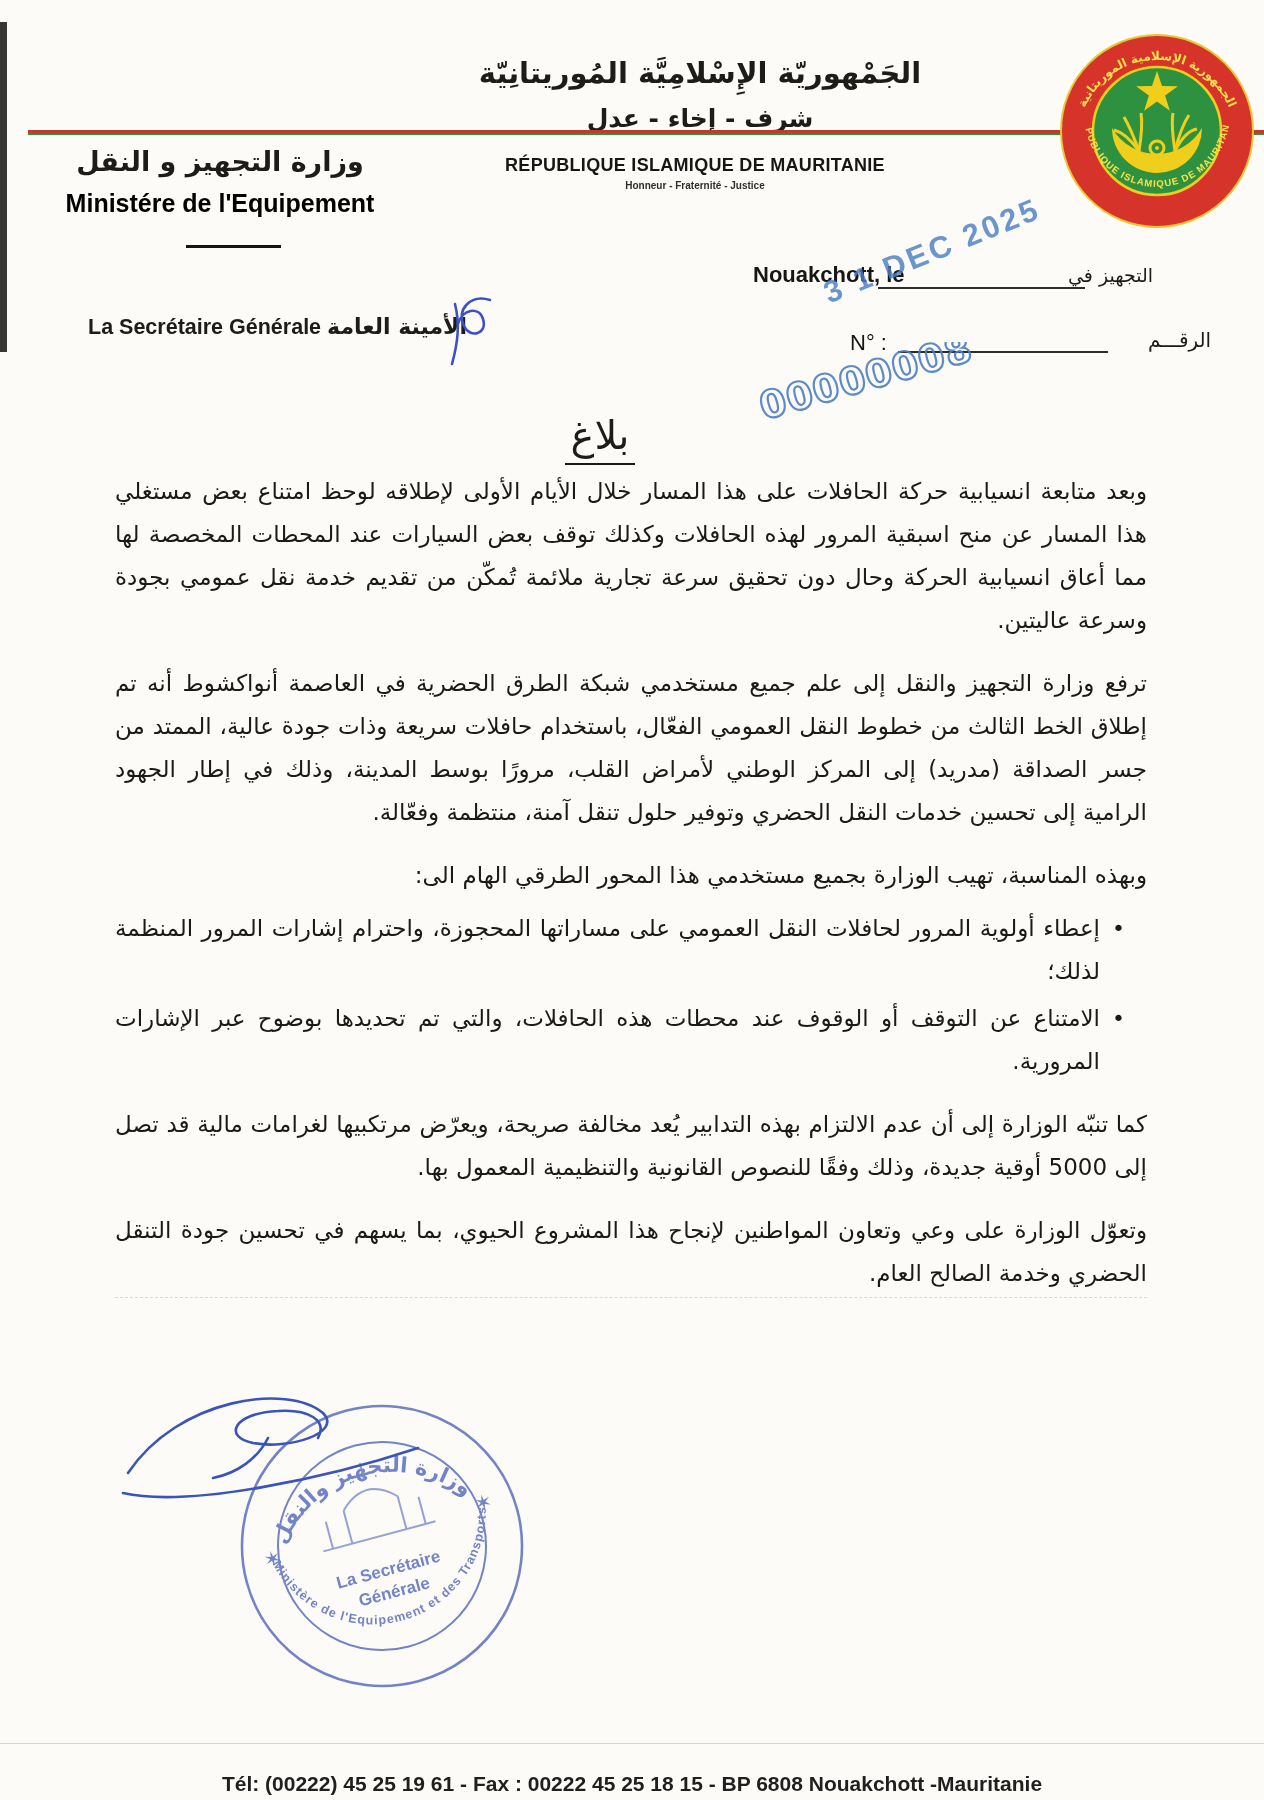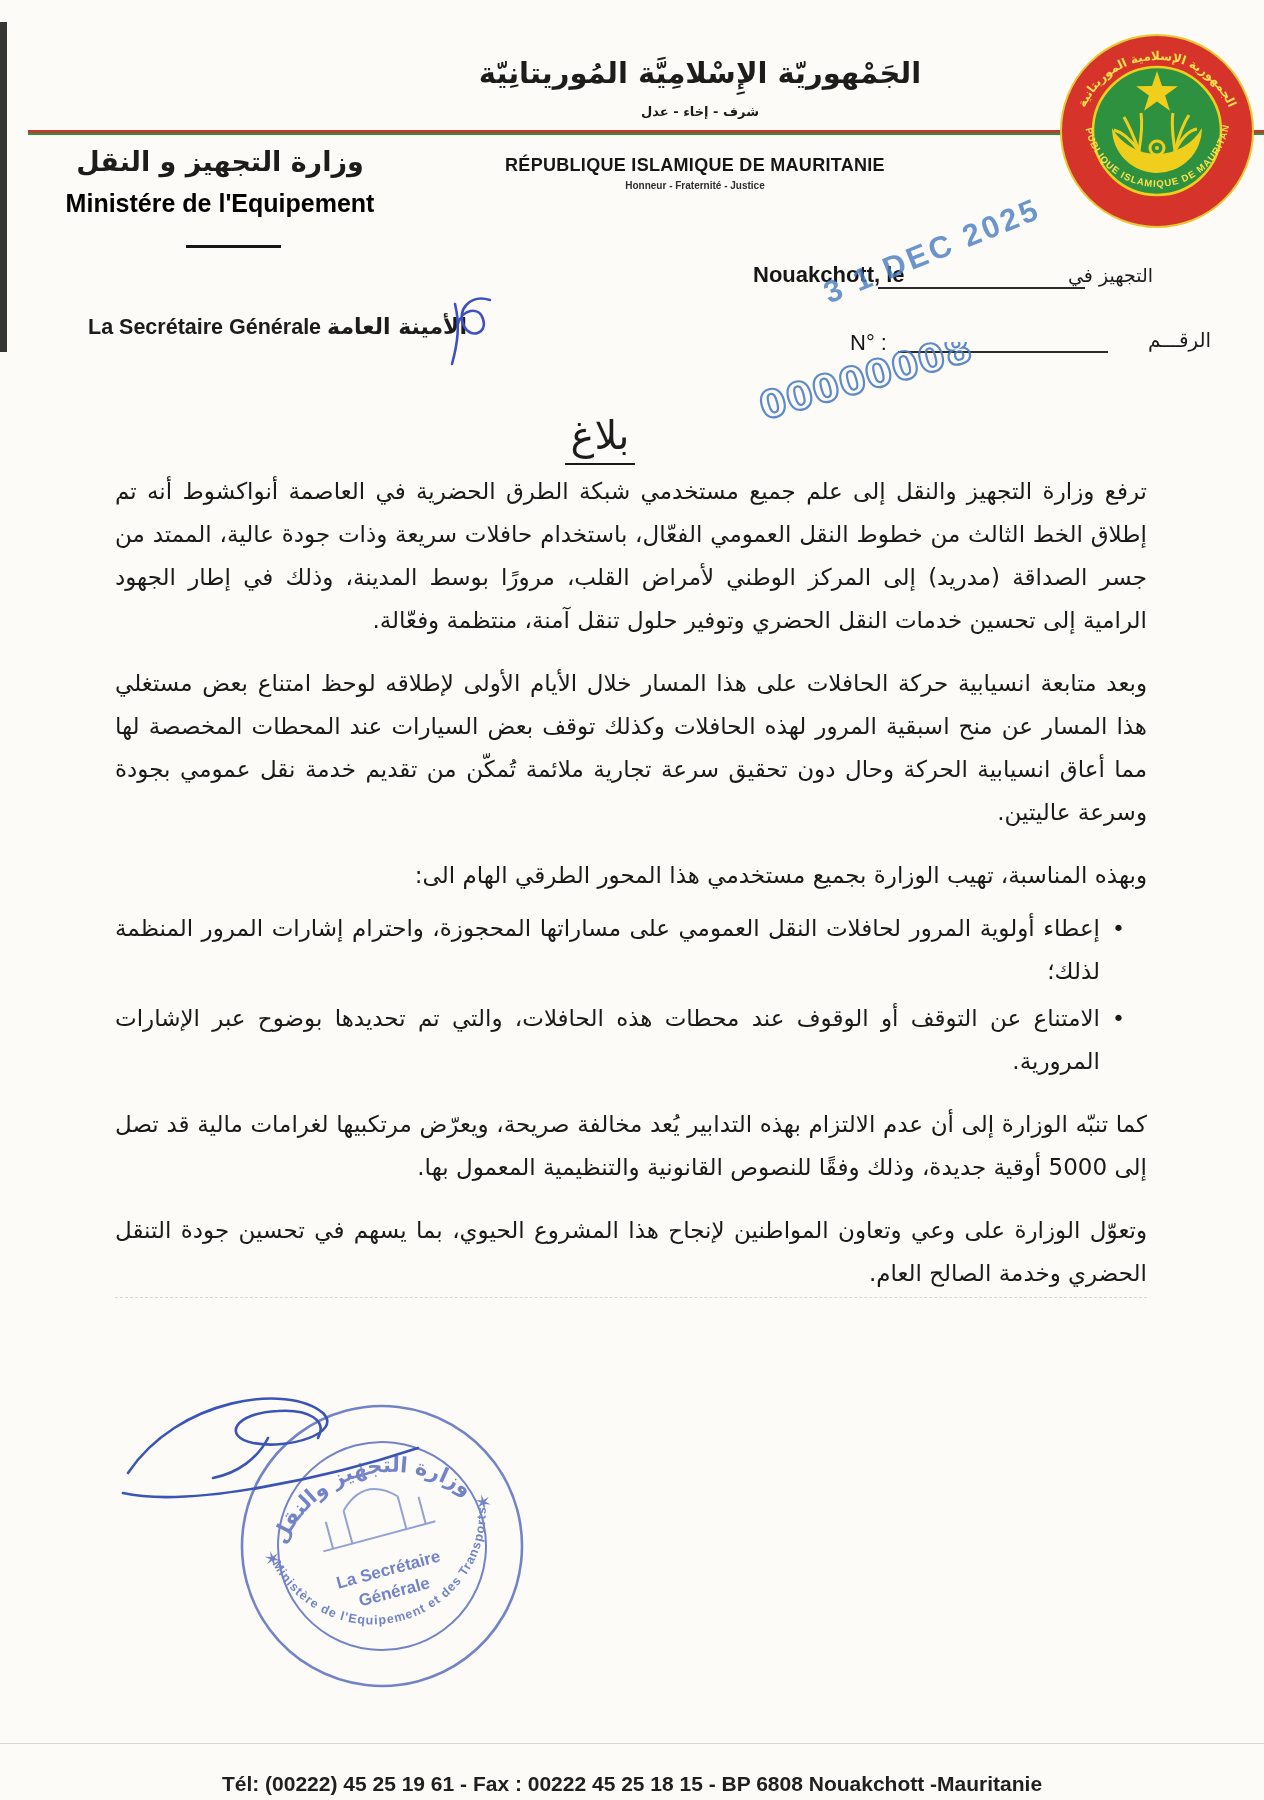--- a/index.html
+++ b/index.html
@@ -16,21 +16,21 @@
   }
   .ar{font-family:"DejaVu Sans", sans-serif;}
   .abs{position:absolute;}
   .center{text-align:center;margin-top:16px;}
 
   
   .scan-edge{left:0;top:22px;width:7px;height:330px;background:#1a1a1a;opacity:.88;}
 
   
   .rep-ar{top:40px;left:430px;width:540px;font-size:29px;font-weight:bold;direction:rtl;}
-  .motto-ar{top:88px;left:430px;width:540px;font-size:13px;font-weight:bold;direction:rtl;}
+  .motto-ar{top:88px;left:430px;width:540px;font-size:25px;font-weight:bold;direction:rtl;}
   .flag-line{top:130px;left:28px;width:1236px;z-index:1;}
   .flag-line .red{height:2.5px;background:#c23a2c;}
   .flag-line .green{height:2.5px;background:#2f9140;}
   .rep-fr{top:139px;left:400px;width:590px;font-size:18px;font-weight:bold;letter-spacing:.3px;color:#161616;}
   .motto-fr{top:164px;left:400px;width:590px;font-size:10px;font-weight:bold;color:#2d2d2d;}
 
   .ministry-ar{top:130px;left:50px;width:340px;font-size:27px;font-weight:bold;direction:rtl;}
   .ministry-fr{top:170px;left:30px;width:380px;font-size:25px;font-weight:bold;line-height:34px;color:#000000;}
   .ministry-underline{top:245px;left:186px;width:95px;height:3px;background:#151515;}
 
@@ -164,22 +164,22 @@
   <div class="abs num-ar ar">الرقـــم</div>
   <svg class="abs number-stamp" width="250" height="110" viewBox="0 0 250 110">
     <text x="12" y="78" transform="rotate(-16 12 78)" font-family="DejaVu Sans, sans-serif" font-size="38" font-weight="bold" letter-spacing="1" fill="none" stroke="#4d7fc4" stroke-width="2.2">00000008</text>
   </svg>
 
   <div class="abs title center ar">
     <span>بلاغ</span>
   </div>
 
   <div class="abs body-text ar" dir="rtl" lang="ar">
+    <p>وبعد متابعة انسيابية حركة الحافلات على هذا المسار خلال الأيام الأولى لإطلاقه لوحظ امتناع بعض مستغلي هذا المسار عن منح اسبقية المرور لهذه الحافلات وكذلك توقف بعض السيارات عند المحطات المخصصة لها مما أعاق انسيابية الحركة وحال دون تحقيق سرعة تجارية ملائمة تُمكّن من تقديم خدمة نقل عمومي بجودة وسرعة عاليتين.</p>
     <p>ترفع وزارة التجهيز والنقل إلى علم جميع مستخدمي شبكة الطرق الحضرية في العاصمة أنواكشوط أنه تم إطلاق الخط الثالث من خطوط النقل العمومي الفعّال، باستخدام حافلات سريعة وذات جودة عالية، الممتد من جسر الصداقة (مدريد) إلى المركز الوطني لأمراض القلب، مرورًا بوسط المدينة، وذلك في إطار الجهود الرامية إلى تحسين خدمات النقل الحضري وتوفير حلول تنقل آمنة، منتظمة وفعّالة.</p>
-    <p>وبعد متابعة انسيابية حركة الحافلات على هذا المسار خلال الأيام الأولى لإطلاقه لوحظ امتناع بعض مستغلي هذا المسار عن منح اسبقية المرور لهذه الحافلات وكذلك توقف بعض السيارات عند المحطات المخصصة لها مما أعاق انسيابية الحركة وحال دون تحقيق سرعة تجارية ملائمة تُمكّن من تقديم خدمة نقل عمومي بجودة وسرعة عاليتين.</p>
     <p class="tight">وبهذه المناسبة، تهيب الوزارة بجميع مستخدمي هذا المحور الطرقي الهام الى:</p>
     <div class="bullets">
       <div class="bullet">
         <span class="dot">•</span>
         <span class="bullet-text">إعطاء أولوية المرور لحافلات النقل العمومي على مساراتها المحجوزة، واحترام إشارات المرور المنظمة لذلك؛</span>
       </div>
       <div class="bullet">
         <span class="dot">•</span>
         <span class="bullet-text">الامتناع عن التوقف أو الوقوف عند محطات هذه الحافلات، والتي تم تحديدها بوضوح عبر الإشارات المرورية.</span>
       </div>

